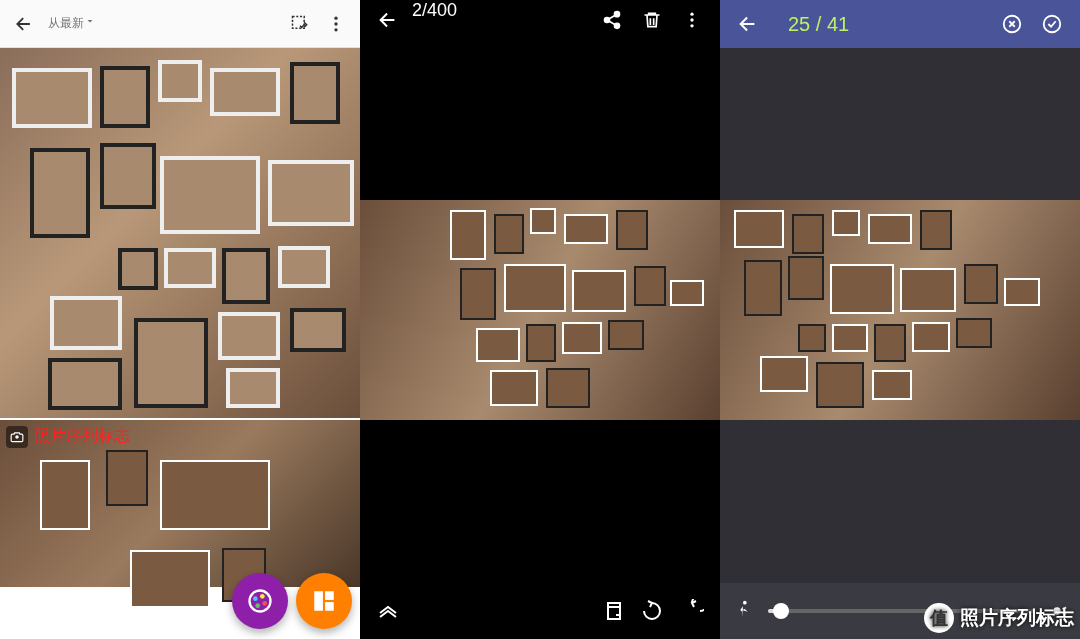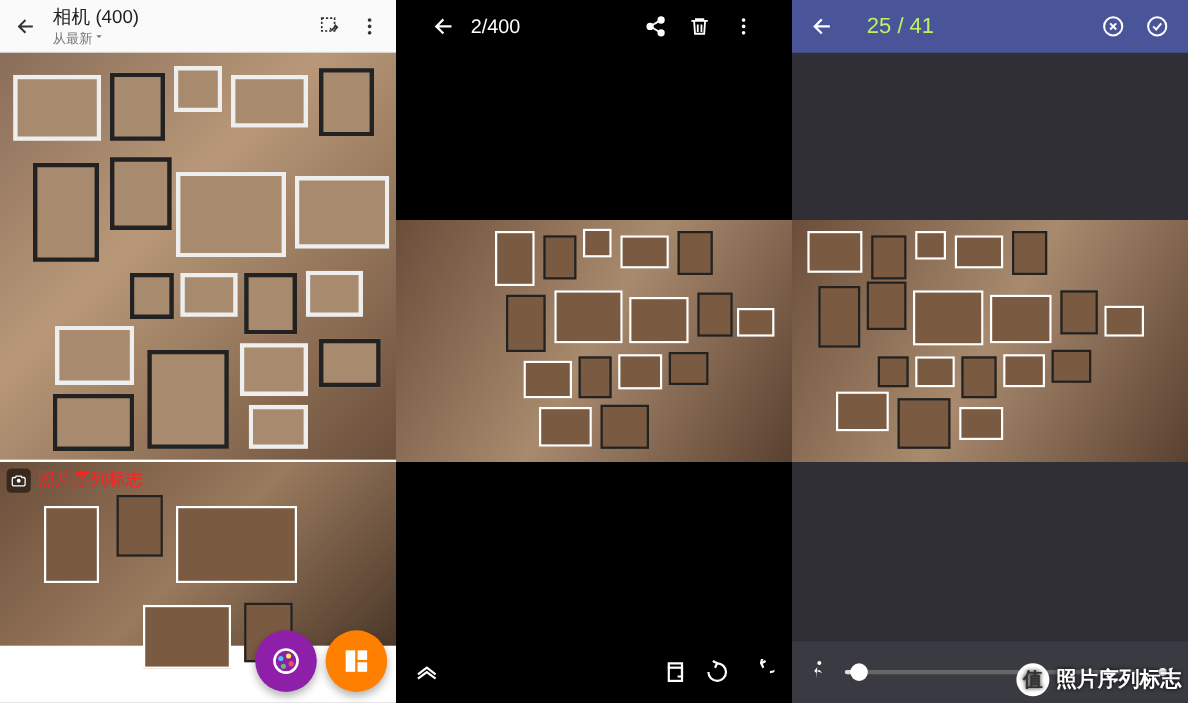--- a/index.html
+++ b/index.html
@@ -24,21 +24,21 @@
 .frames { position: absolute; inset: 0; }
 .frame { position: absolute; background: #a88a6e; box-shadow: inset 0 0 0 3px rgba(0,0,0,.3); }
 .frame.w { box-shadow: inset 0 0 0 4px #eee; }
 .frame.b { box-shadow: inset 0 0 0 4px #222; }
 .p1-badge { position: absolute; top: 6px; left: 6px; width: 22px; height: 22px; border-radius: 4px; background: rgba(0,0,0,.5); display: flex; align-items: center; justify-content: center; }
 .p1-annot { position: absolute; top: 6px; left: 34px; color: #ff2020; font-size: 16px; font-weight: 500; }
 .p1-fab1 { position: absolute; bottom: 10px; right: 72px; width: 56px; height: 56px; border-radius: 50%; background: #8e1fa8; display: flex; align-items: center; justify-content: center; box-shadow: 0 4px 8px rgba(0,0,0,.3); }
 .p1-fab2 { position: absolute; bottom: 10px; right: 8px; width: 56px; height: 56px; border-radius: 50%; background: #ff7f00; display: flex; align-items: center; justify-content: center; box-shadow: 0 4px 8px rgba(0,0,0,.3); }
 
 
-.p2-header { height: 48px; display: flex; align-items: center; padding: 0 24px; background: #000; }
+.p2-header { height: 48px; display: flex; align-items: flex-start; padding: 0 8px; background: #000; }
 .p2-back { width: 40px; height: 40px; display: flex; align-items: center; justify-content: center; }
 .p2-count { color: #fff; font-size: 18px; font-weight: 500; flex: 1; margin-left: 4px; }
 .p2-share, .p2-delete, .p2-over { width: 40px; height: 40px; display: flex; align-items: center; justify-content: center; }
 .p2-image { position: absolute; top: 200px; left: 0; width: 360px; height: 220px; background: linear-gradient(120deg, #6b4e3a, #a88a6e 50%, #5a4030); }
 .p2-bottom { position: absolute; bottom: 0; left: 0; right: 0; height: 56px; display: flex; align-items: center; justify-content: space-around; padding: 0 8px; }
 .p2-bottom > div { width: 40px; height: 40px; display: flex; align-items: center; justify-content: center; }
 .p2-annot { position: absolute; bottom: 60px; width: 100%; text-align: center; color: #ff2020; font-size: 16px; font-weight: 500; }
 
 
 .p3-header { height: 48px; display: flex; align-items: center; padding: 0 8px; background: #4a5499; }
@@ -66,21 +66,20 @@
 <body>
 
 <div class="panel panel1">
   <div class="p1-header">
     <div class="p1-back">
       <svg width="20" height="20" viewBox="0 0 24 24" fill="none" stroke="#333" stroke-width="2.2">
           <path d="M19 12H5M11 5l-7 7 7 7"></path>
         </svg>
     </div>
     <div class="p1-title-block">
-      <div class="p1-title">相机 (400)</div>
       <div class="p1-subtitle">
         <span>从最新</span>
         <svg width="12" height="12" viewBox="0 0 24 24" fill="#757575">
             <path d="M7 10l5 5 5-5z"></path>
           </svg>
       </div>
     </div>
     <div class="p1-select">
       <svg width="20" height="20" viewBox="0 0 24 24" fill="none" stroke="#333" stroke-width="1.8">
           <rect x="3" y="3" width="14" height="14" stroke-dasharray="2.5 2"></rect>

